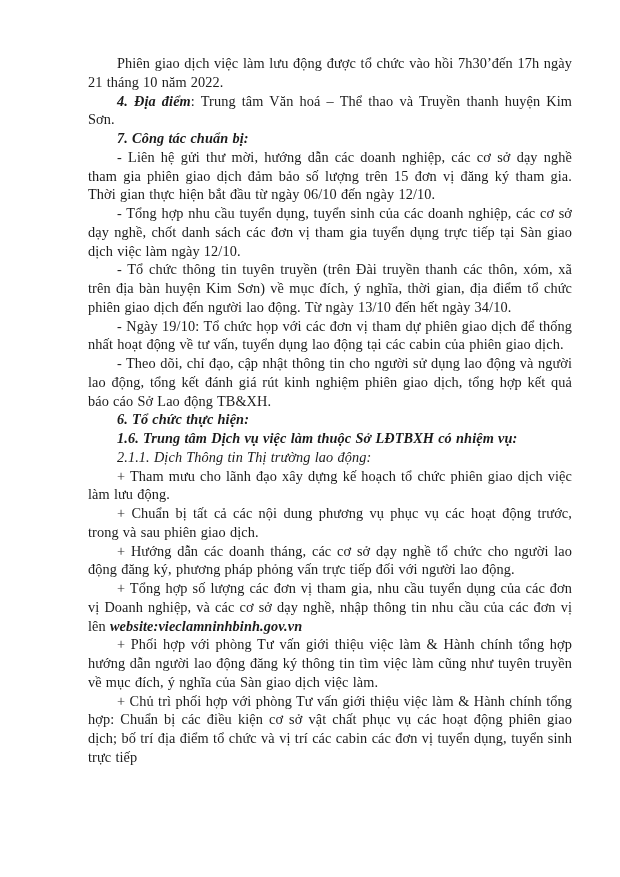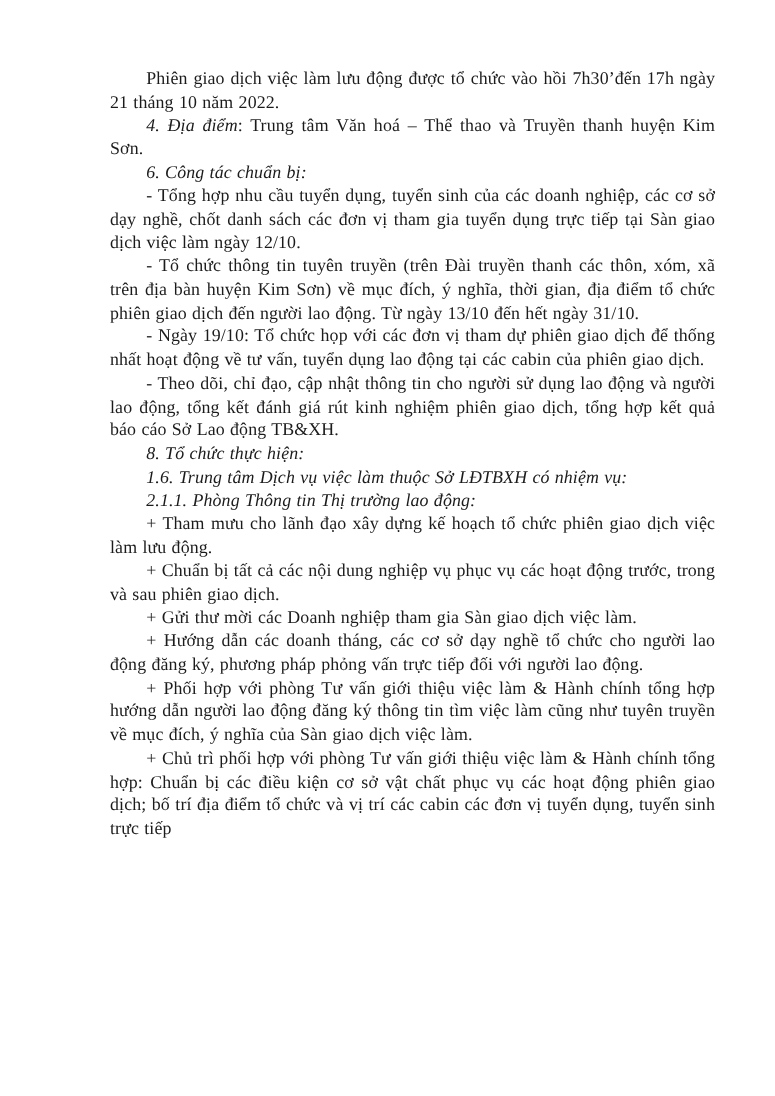--- a/index.html
+++ b/index.html
@@ -25,38 +25,39 @@
   }
   .para {
     margin: 0;
     font-size: 14.3px;
     line-height: 18.75px;
     text-align: justify;
     text-indent: 29px;
     letter-spacing: 0.1px;
     word-spacing: 0.5px;
   }
-  .para span.b { font-weight: normal; }
+  .para span.b { font-weight: bold; }
   .para span.i { font-style: italic; }
 </style>
 </head>
 <body>
 
 <div class="page">
   <div class="doc-body" style="color: rgb(27, 27, 27);">
       <p class="para"><span>Phiên giao dịch việc làm lưu động được tổ chức vào hồi 7h30’đến 17h ngày 21 tháng 10 năm 2022.</span></p>
       <p class="para"><span class="b i">4. Địa điểm</span><span>: Trung tâm Văn hoá – Thể thao và Truyền thanh huyện Kim Sơn.</span></p>
-      <p class="para"><span class="b i">6. Công tác chuẩn bị:</span></p>
+      <p class="para"><span class="b i">7. Công tác chuẩn bị:</span></p>
+      <p class="para"><span>- Liên hệ gửi thư mời, hướng dẫn các doanh nghiệp, các cơ sở dạy nghề tham gia phiên giao dịch đảm bảo số lượng trên 15 đơn vị đăng ký tham gia. Thời gian thực hiện bắt đầu từ ngày 06/10 đến ngày 12/10.</span></p>
       <p class="para"><span>- Tổng hợp nhu cầu tuyển dụng, tuyển sinh của các doanh nghiệp, các cơ sở dạy nghề, chốt danh sách các đơn vị tham gia tuyển dụng trực tiếp tại Sàn giao dịch việc làm ngày 12/10.</span></p>
-      <p class="para"><span>- Tổ chức thông tin tuyên truyền (trên Đài truyền thanh các thôn, xóm, xã trên địa bàn huyện Kim Sơn) về mục đích, ý nghĩa, thời gian, địa điểm tổ chức phiên giao dịch đến người lao động. Từ ngày 13/10 đến hết ngày 31/10.</span></p>
+      <p class="para"><span>- Tổ chức thông tin tuyên truyền (trên Đài truyền thanh các thôn, xóm, xã trên địa bàn huyện Kim Sơn) về mục đích, ý nghĩa, thời gian, địa điểm tổ chức phiên giao dịch đến người lao động. Từ ngày 13/10 đến hết ngày 34/10.</span></p>
       <p class="para"><span>- Ngày 19/10: Tổ chức họp với các đơn vị tham dự phiên giao dịch để thống nhất hoạt động về tư vấn, tuyển dụng lao động tại các cabin của phiên giao dịch.</span></p>
       <p class="para"><span>- Theo dõi, chỉ đạo, cập nhật thông tin cho người sử dụng lao động và người lao động, tổng kết đánh giá rút kinh nghiệm phiên giao dịch, tổng hợp kết quả báo cáo Sở Lao động TB&amp;XH.</span></p>
-      <p class="para"><span class="b i">8. Tổ chức thực hiện:</span></p>
+      <p class="para"><span class="b i">6. Tổ chức thực hiện:</span></p>
       <p class="para"><span class="b i">1.6. Trung tâm Dịch vụ việc làm thuộc Sở LĐTBXH có nhiệm vụ:</span></p>
-      <p class="para"><span class="i">2.1.1. Phòng Thông tin Thị trường lao động:</span></p>
+      <p class="para"><span class="i">2.1.1. Dịch Thông tin Thị trường lao động:</span></p>
       <p class="para"><span>+ Tham mưu cho lãnh đạo xây dựng kế hoạch tổ chức phiên giao dịch việc làm lưu động.</span></p>
-      <p class="para"><span>+ Chuẩn bị tất cả các nội dung nghiệp vụ phục vụ các hoạt động trước, trong và sau phiên giao dịch.</span></p>
-      <p class="para"><span>+ Gửi thư mời các Doanh nghiệp tham gia Sàn giao dịch việc làm.</span></p>
+      <p class="para"><span>+ Chuẩn bị tất cả các nội dung phương vụ phục vụ các hoạt động trước, trong và sau phiên giao dịch.</span></p>
       <p class="para"><span>+ Hướng dẫn các doanh tháng, các cơ sở dạy nghề tổ chức cho người lao động đăng ký, phương pháp phỏng vấn trực tiếp đối với người lao động.</span></p>
+      <p class="para"><span>+ Tổng hợp số lượng các đơn vị tham gia, nhu cầu tuyển dụng của các đơn vị Doanh nghiệp, và các cơ sở dạy nghề, nhập thông tin nhu cầu của các đơn vị lên </span><span class="b i">website:vieclamninhbinh.gov.vn</span></p>
       <p class="para"><span>+ Phối hợp với phòng Tư vấn giới thiệu việc làm &amp; Hành chính tổng hợp hướng dẫn người lao động đăng ký thông tin tìm việc làm cũng như tuyên truyền về mục đích, ý nghĩa của Sàn giao dịch việc làm.</span></p>
       <p class="para"><span>+ Chủ trì phối hợp với phòng Tư vấn giới thiệu việc làm &amp; Hành chính tổng hợp: Chuẩn bị các điều kiện cơ sở vật chất phục vụ các hoạt động phiên giao dịch; bố trí địa điểm tổ chức và vị trí các cabin các đơn vị tuyển dụng, tuyển sinh trực tiếp</span></p>
     </div>
 </div>
 
 </body></html>

